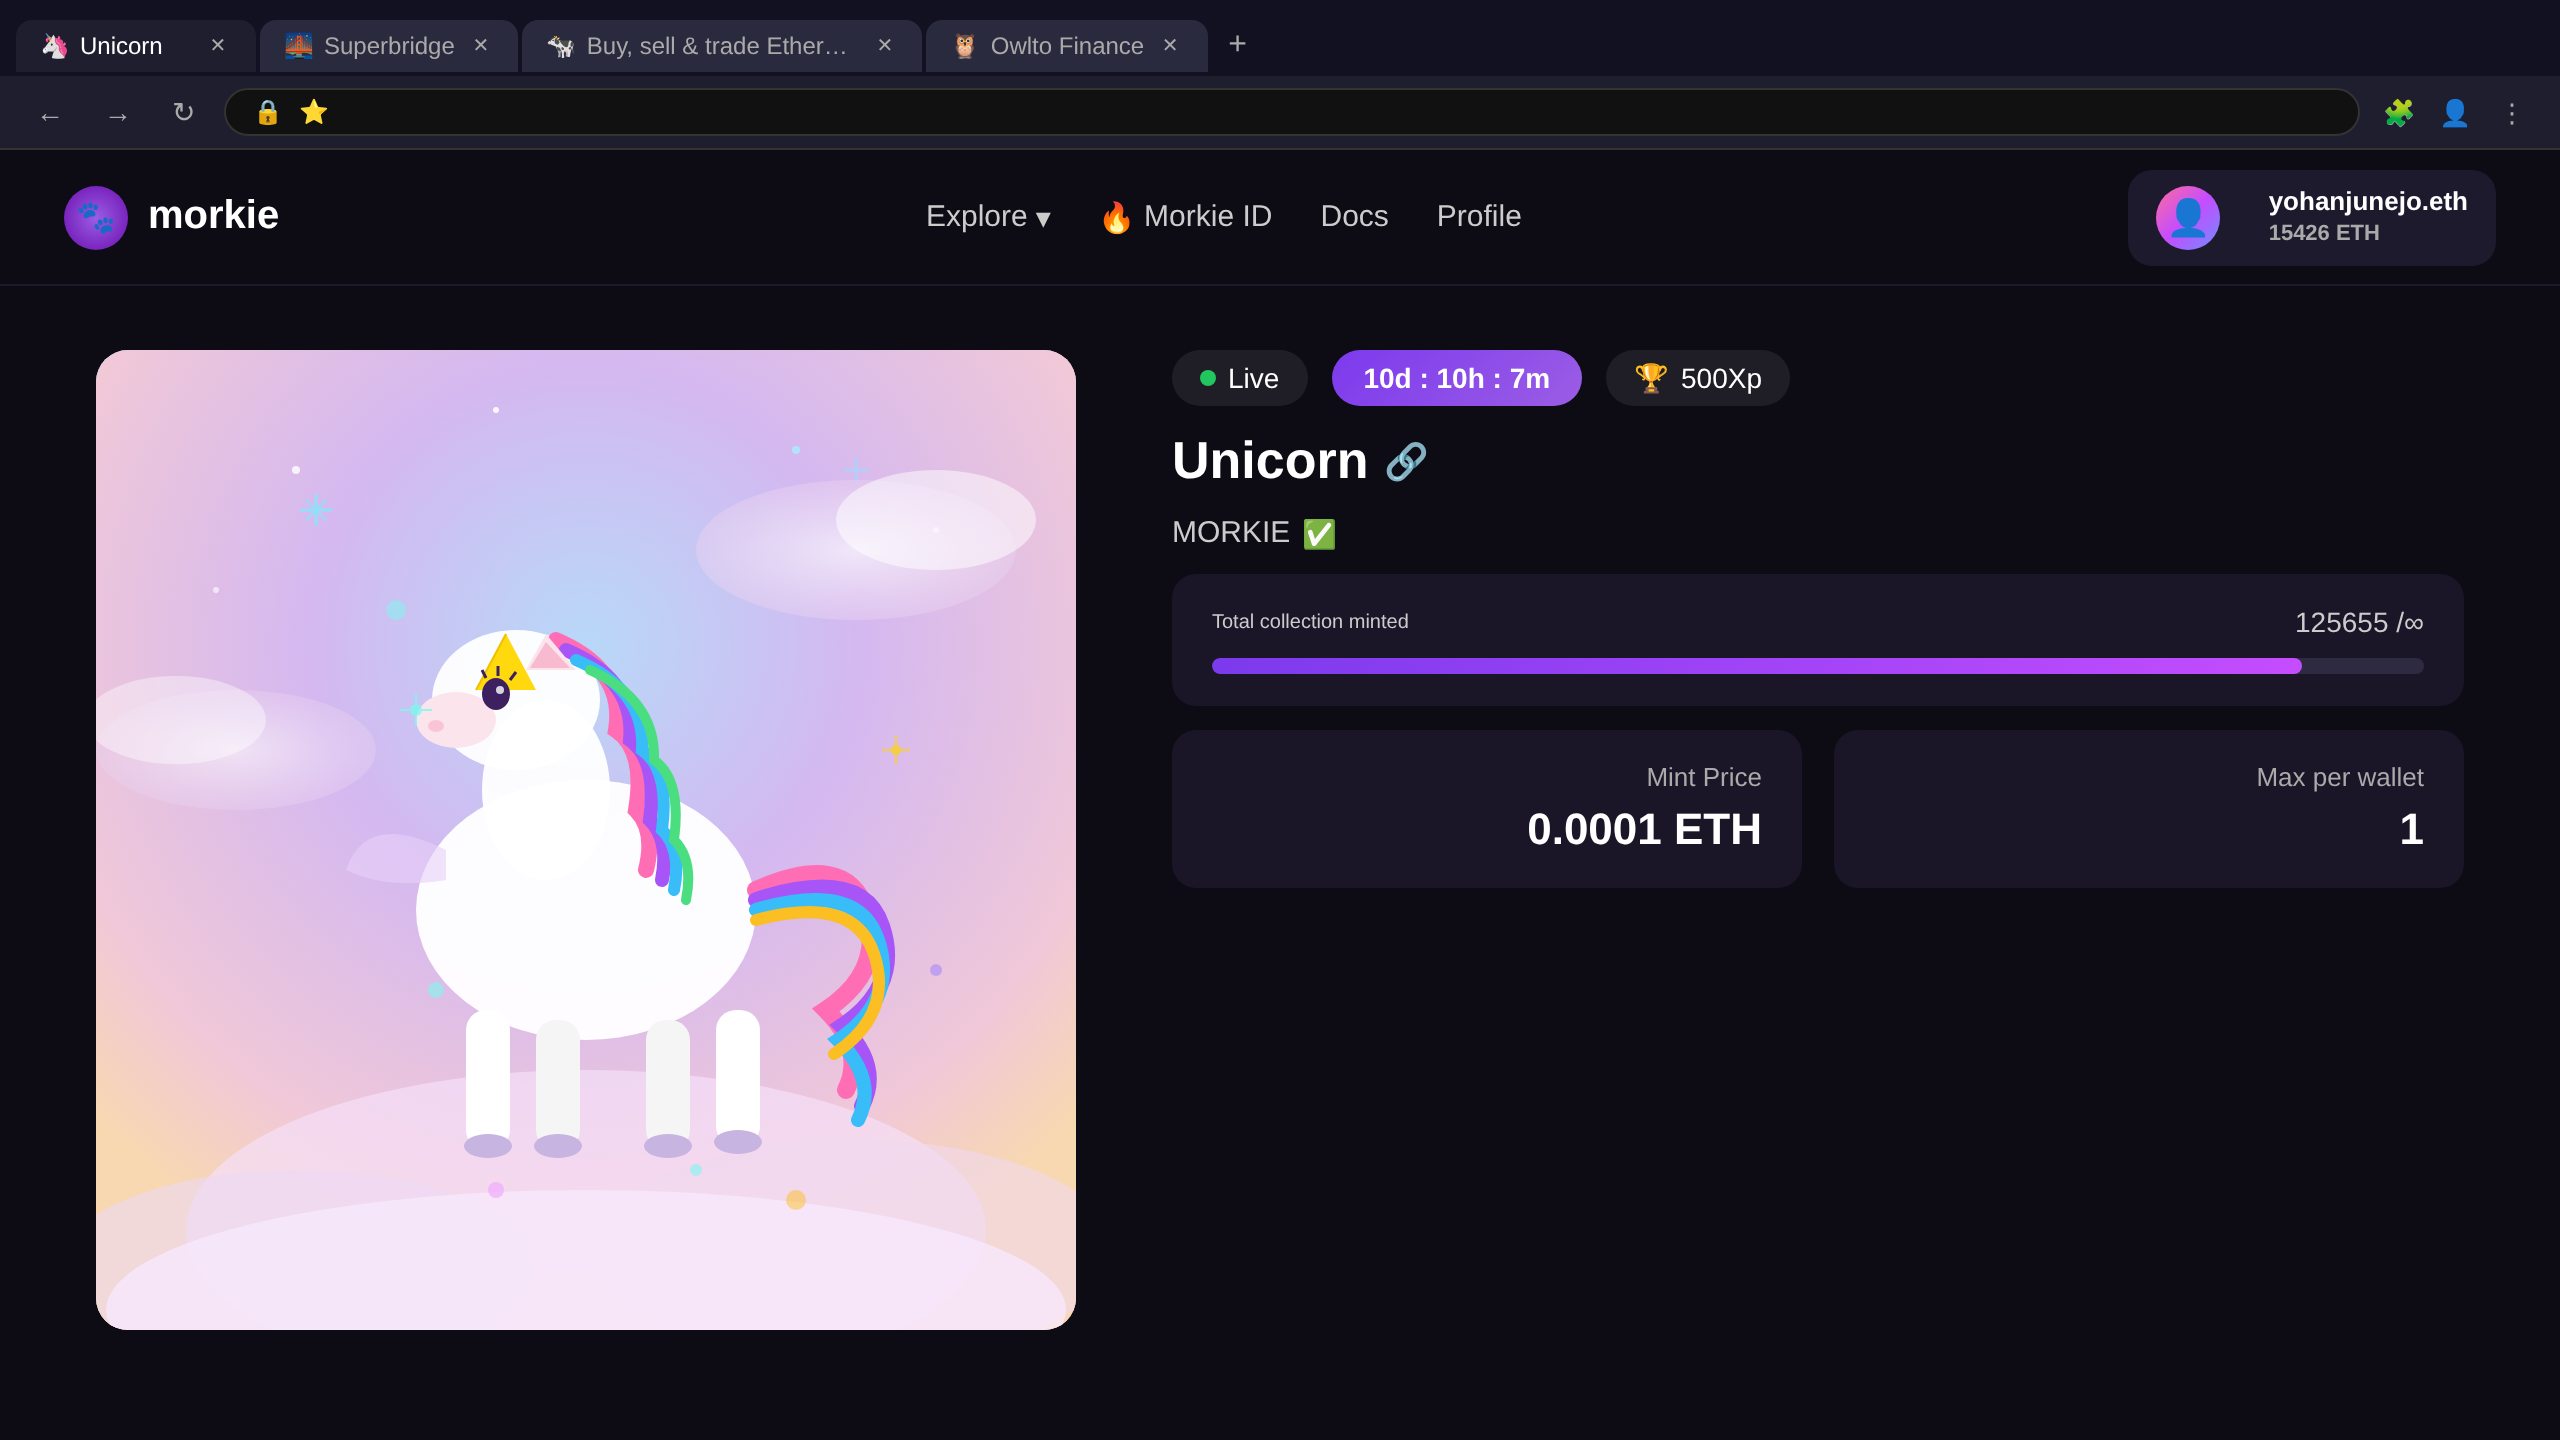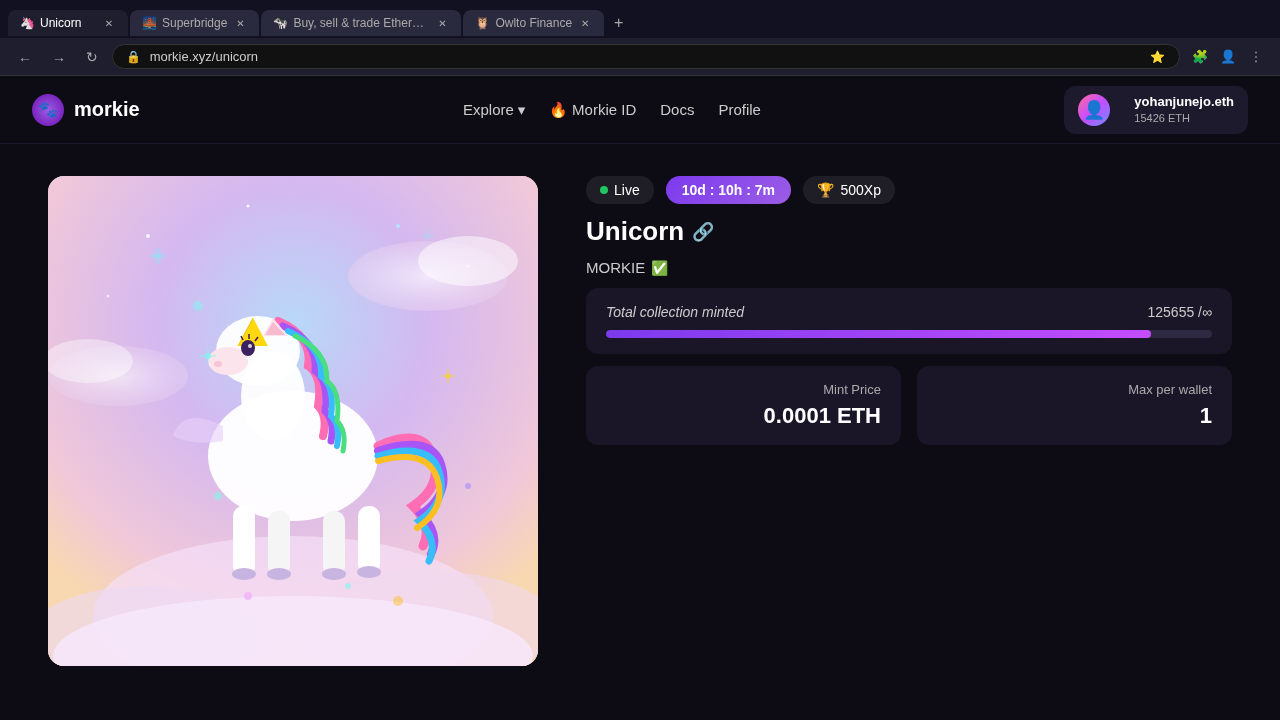--- a/index.html
+++ b/index.html
@@ -198,21 +198,21 @@
       border-radius: 50%;
       background: linear-gradient(135deg, #ff6b9d, #c44dff, #6e8eff);
       overflow: hidden;
       display: flex;
       align-items: center;
       justify-content: center;
       font-size: 18px;
     }
     .wallet-info { line-height: 1.3; margin-left: 14px; }
     .wallet-name { font-size: 13px; font-weight: 600; color: #fff; }
-    .wallet-balance { font-size: 11px; color: #aaa; }
+    .wallet-balance { font-size: 11px; color: #aaa; font-weight: bold; }
 
     
     .main-content {
       display: flex;
       padding: 32px 48px;
       gap: 48px;
       height: calc(100% - 68px);
     }
 
     
@@ -314,24 +314,23 @@
       border-radius: 12px;
       padding: 16px 20px;
     }
     .collection-header {
       display: flex;
       justify-content: space-between;
       align-items: center;
       margin-bottom: 10px;
     }
     .collection-label {
-      font-size: 14px;
+      font-size: 10px;
       color: #ccc;
       font-weight: 500;
-      font-style: italic;
     }
     .collection-count {
       font-size: 14px;
       color: #ccc;
     }
     .progress-bar-track {
       width: 100%;
       height: 8px;
       background: #2e2a42;
       border-radius: 4px;
@@ -429,21 +428,20 @@
       <span class="tab-close">✕</span>
     </div>
     <div class="new-tab-btn">+</div>
   </div>
   <div class="address-bar">
     <span class="nav-btn">←</span>
     <span class="nav-btn">→</span>
     <span class="nav-btn">↻</span>
     <div class="address-input">
       <span style="color:#aaa;font-size:12px;">🔒</span>
-      <span class="address-url">morkie.xyz/unicorn</span>
       <span style="color:#aaa;font-size:12px;">⭐</span>
     </div>
     <div class="toolbar-icons">
       <div class="toolbar-icon">🧩</div>
       <div class="toolbar-icon">👤</div>
       <div class="toolbar-icon">⋮</div>
     </div>
   </div>
 </div>
 

